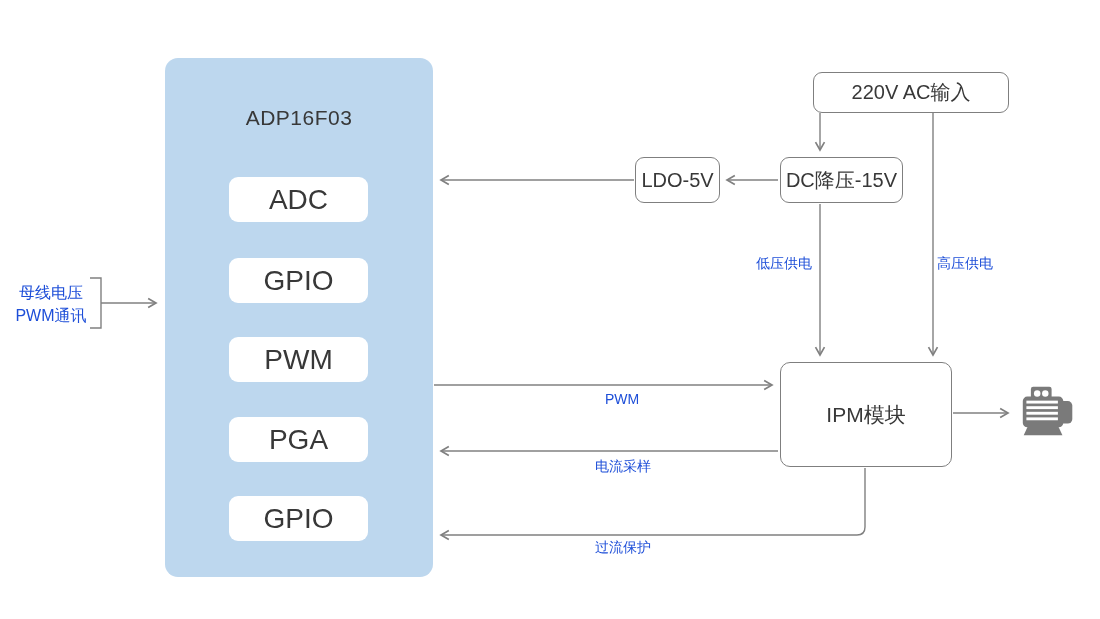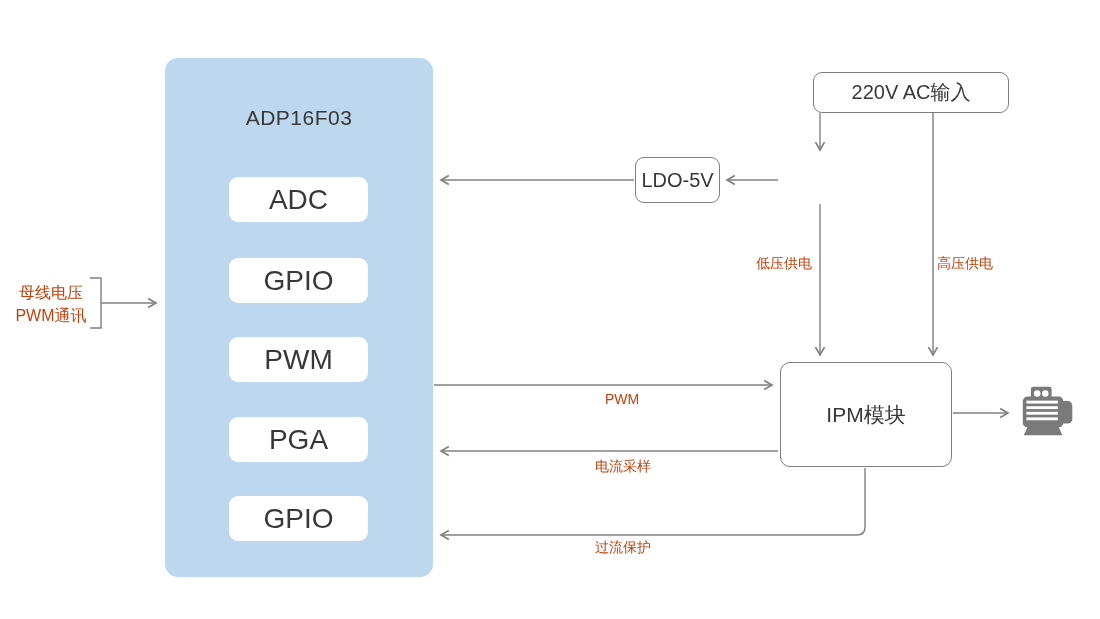--- a/index.html
+++ b/index.html
@@ -30,21 +30,21 @@
   .node{
     background:#ffffff;border:1.4px solid #7F7F7F;border-radius:9px;
     display:flex;align-items:center;justify-content:center;
     font-size:20px;box-sizing:border-box;
   }
   .n-ac {left:777px;top:72px;width:196px;height:41px;margin-left:36px;}
   .n-dc {left:780px;top:157px;width:123px;height:46px;}
   .n-ldo{left:635px;top:157px;width:85px;height:46px;}
   .n-ipm{left:780px;top:362px;width:172px;height:105px;border-radius:10px;font-size:21px;}
   
-  .clabel{font-size:14px;color:#c2410c;text-align:center;}
+  .clabel{font-size:14px;color:#1d4ed8;text-align:center;}
   .l-bus{left:4px;top:281px;width:94px;font-size:16px;line-height:23px;}
   .l-low {left:749px;top:255px;width:70px;}
   .l-high{left:930px;top:255px;width:70px;}
   .l-pwm {left:582px;top:391px;width:80px;}
   .l-cur {left:583px;top:458px;width:80px;}
   .l-ovr {left:583px;top:539px;width:80px;}
   .wires{left:0;top:0;width:1100px;height:619px;pointer-events:none;}
   .motor{left:1021px;top:384px;width:54px;height:54px;}
 </style>
 </head>
@@ -59,20 +59,21 @@
   <div class="abs module m-pwm">PWM</div>
   <div class="abs module m-pga">PGA</div>
   <div class="abs module m-acmp">GPIO</div>
 
   <div class="abs clabel l-bus">
     <div>母线电压</div>
     <div>PWM通讯</div>
   </div>
 
   <div class="abs node n-ac">220V AC输入</div>
+  <div class="abs node n-dc">DC降压-15V</div>
   <div class="abs node n-ldo">LDO-5V</div>
   <div class="abs node n-ipm">IPM模块</div>
 
   <div class="abs clabel l-low">低压供电</div>
   <div class="abs clabel l-high">高压供电</div>
   <div class="abs clabel l-pwm">PWM</div>
   <div class="abs clabel l-cur">电流采样</div>
   <div class="abs clabel l-ovr">过流保护</div>
 
   <svg class="abs wires" viewBox="0 0 1100 619" xmlns="http://www.w3.org/2000/svg">

